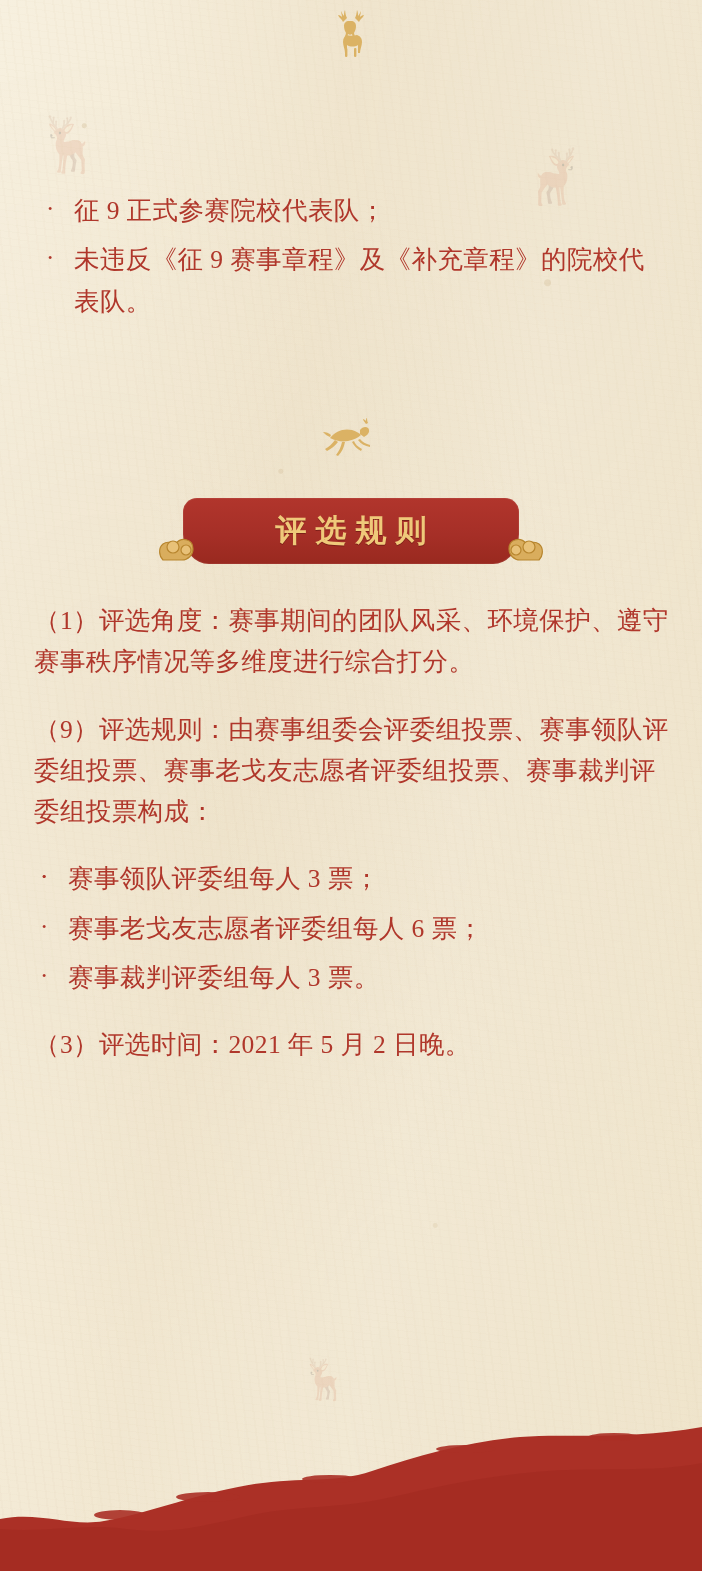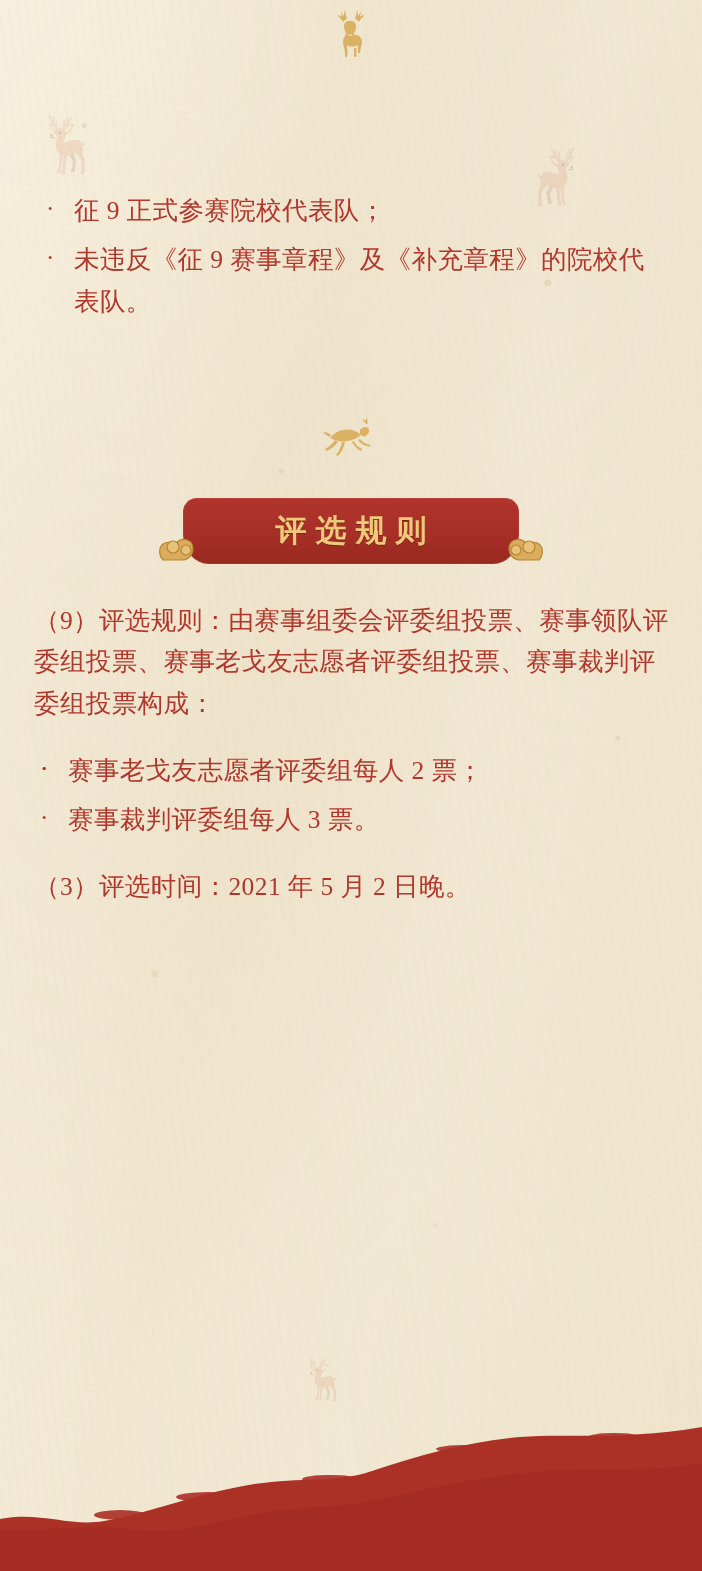--- a/index.html
+++ b/index.html
@@ -217,32 +217,34 @@
           <path d="M6 46c-4-4-5-12 0-16 4-3 10-2 12 2 1-5 7-8 12-6 4 1 6 5 6 9 0 6-5 11-11 11H10z"></path>
           <circle cx="16" cy="33" r="6" fill="#e8c178"></circle>
           <circle cx="29" cy="36" r="5" fill="#e8c178"></circle>
         </g>
       </svg>
       <div class="banner-title">评选规则</div>
     </div>
   </div>
 
   <div class="body-text" style="left:34px; top:600px; width:640px;">
+    <p class="para">（1）评选角度：赛事期间的团队风采、环境保护、遵守赛事秩序情况等多维度进行综合打分。</p>
     <p class="para">（9）评选规则：由赛事组委会评委组投票、赛事领队评委组投票、赛事老戈友志愿者评委组投票、赛事裁判评委组投票构成：</p>
 
     <ul class="bullet-list" style="margin-bottom:26px;">
       <li>
         <span class="dot">·</span>
       </li>
       <li>
         <span class="dot">·</span>
-      </li>
-      <li>
-        <span class="dot">·</span>
-        <span>赛事老戈友志愿者评委组每人 2 票；</span>
+        <span>赛事领队评委组每人 3 票；</span>
+      </li>
+      <li>
+        <span class="dot">·</span>
+        <span>赛事老戈友志愿者评委组每人 6 票；</span>
       </li>
       <li>
         <span class="dot">·</span>
         <span>赛事裁判评委组每人 3 票。</span>
       </li>
     </ul>
 
     <p class="para">（3）评选时间：2021 年 5 月 2 日晚。</p>
   </div>
 

